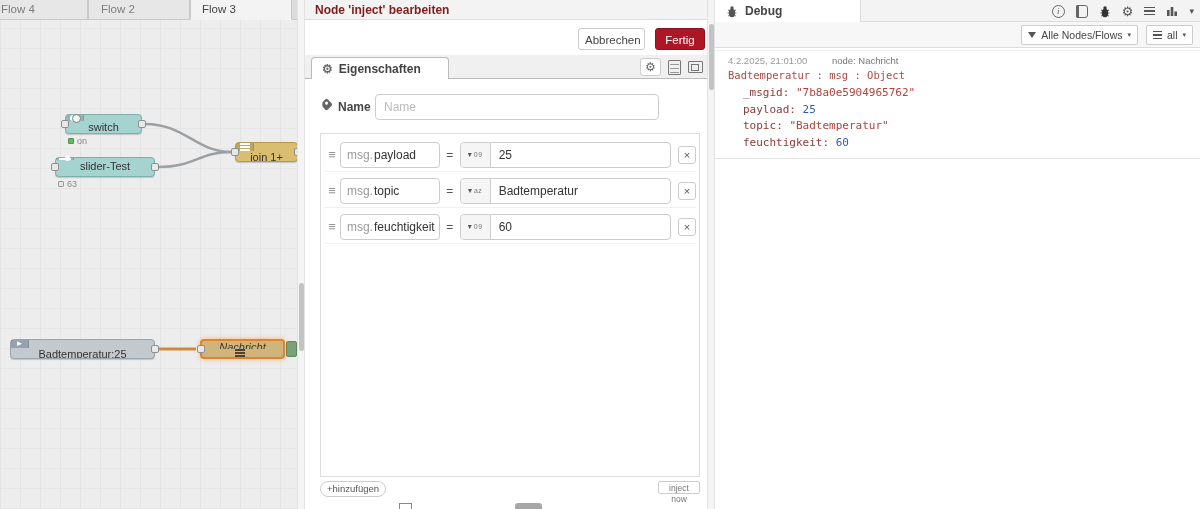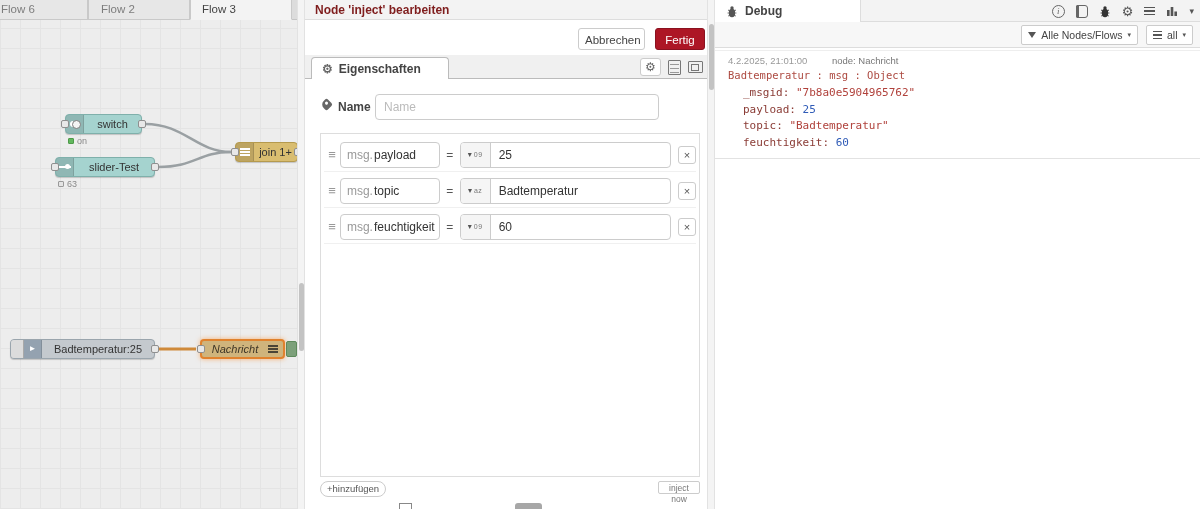--- a/index.html
+++ b/index.html
@@ -12,21 +12,21 @@
     background-image:repeating-linear-gradient(0deg,#e4e4e4 0 1px,transparent 1px 20px),
                      repeating-linear-gradient(90deg,#e4e4e4 0 1px,transparent 1px 20px);overflow:hidden;}
   #tabbar{position:absolute;left:0;top:0;width:297px;height:20px;background:#dcdcdc;border-bottom:1px solid #c5c5c5;z-index:5;}
   .ftab{position:absolute;top:0;height:20px;line-height:19px;padding-left:12px;font-size:11.5px;color:#7d7d7d;
     background:#e7e7e7;border:1px solid #c9c9c9;border-top:none;}
   .ftab.active{background:#f3f3f3;color:#444;border-bottom-color:#f3f3f3;padding-left:11px;}
   #wires{position:absolute;left:0;top:0;z-index:1;pointer-events:none;}
   .wire{fill:none;stroke:#9aa0a3;stroke-width:2.5;}
   .wire.orange{stroke:#cf8a3a;stroke-width:3;}
   .node{position:absolute;height:20px;border-radius:4px;border:1px solid;display:flex;align-items:center;
-    font-size:11px;color:#333;box-shadow:0 1px 1px rgba(0,0,0,.18);z-index:2;}
+    font-size:11px;color:#333;box-shadow:0 1px 1px rgba(0,0,0,.18);z-index:2;flex-direction:column;}
   .teal{background:#a5d3cf;border-color:#7fb0ab;}
   .join-c{background:#d9bd70;border-color:#b59a4e;}
   .inject-c{background:#c4c9ce;border-color:#9aa5ad;}
   .debug-c{background:#cfb47c;border-color:#e0822e;border-width:2px;box-shadow:0 0 5px rgba(255,127,14,.55);}
   .nlabel{flex:1;text-align:center;padding:0 4px;white-space:nowrap;overflow:hidden;}
   .debug-c .nlabel{font-style:italic;color:#3c3426;}
   .nicon{width:18px;align-self:stretch;background:rgba(0,0,0,.13);border-right:1px solid rgba(0,0,0,.12);
     display:flex;align-items:center;justify-content:center;border-radius:3px 0 0 3px;}
   .inj-btn{width:13px;align-self:stretch;background:#dcdcdc;border-right:1px solid #a9a9a9;border-radius:3px 0 0 3px;}
   .g-toggle{width:10px;height:6px;background:#fff;border-radius:3px;position:relative;}
@@ -137,21 +137,21 @@
 <div id="app">
 
   <div id="canvas">
     <svg id="wires" width="297" height="509">
       <path class="wire" d="M145,124 C185,124 196,152 231,152"></path>
       <path class="wire" d="M158,167 C196,167 198,152 231,152"></path>
       <path class="wire orange" d="M158,349 C173,349 182,349 196,349"></path>
     </svg>
 
     <div id="tabbar">
-      <div class="ftab" style="left:-12px;width:100px;"><span>Flow 6</span></div>
+      <div class="ftab" style="left:-12px;width:100px;"><span>Flow 4</span></div>
       <div class="ftab" style="left:88px;width:102px;"><span>Flow 2</span></div>
       <div class="ftab active" style="left:190px;width:102px;"><span>Flow 3</span></div>
     </div>
 
     <div class="node teal" style="left:65px;top:114px;width:77px;">
       <span class="nicon">
           <span class="g-toggle"></span>
         </span>
       <span class="nlabel">switch</span>
       <span class="port p-in"></span>

